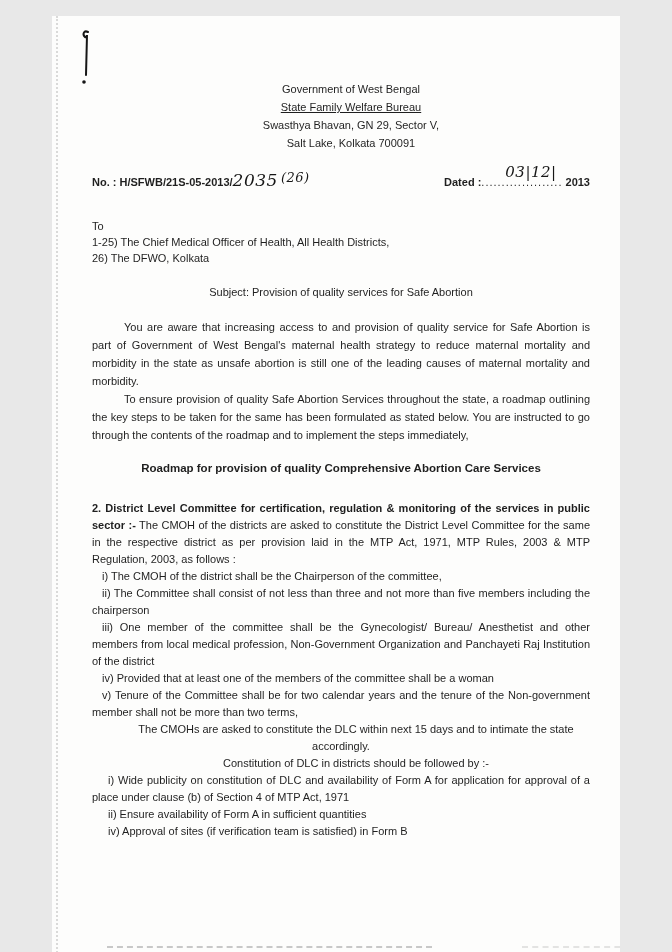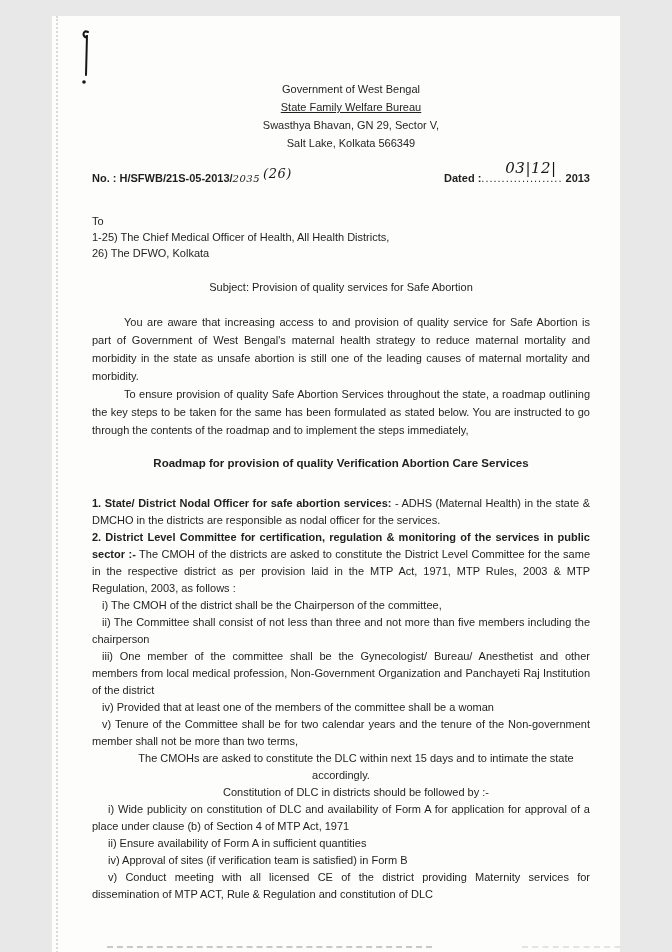--- a/index.html
+++ b/index.html
@@ -44,21 +44,21 @@
     display: flex;
     justify-content: space-between;
     align-items: baseline;
     margin-top: 18px;
     font-size: 11px;
   }
   .bold { font-weight: bold; }
   .hw {
     font-family: "DejaVu Serif", serif;
     font-style: italic;
-    font-size: 10px;
+    font-size: 17px;
     letter-spacing: 0.5px;
     color: #161616;
   }
   .hw-sup { position: relative; top: -4px; font-size: 13px; }
   .dated-wrap { position: relative; white-space: nowrap; }
   .dated-dots { position: relative; display: inline-block; letter-spacing: 1px; color: #2a2a2a; }
   .hw-date {
     position: absolute;
     left: 24px; top: -13px;
     font-size: 15px;
@@ -95,21 +95,21 @@
     <path d="M10,4 C6,2 4,6 7,9 C8,10 9,8 9,7 L8,47" fill="none" stroke="#161616" stroke-width="2" stroke-linecap="round"></path>
     <circle cx="6" cy="54" r="1.8" fill="#161616"></circle>
   </svg>
 
   <div class="letter">
 
     <div class="header">
       <div>Government of West Bengal</div>
       <div class="underline">State Family Welfare Bureau</div>
       <div>Swasthya Bhavan, GN 29, Sector V,</div>
-      <div>Salt Lake, Kolkata 566349</div>
+      <div>Salt Lake, Kolkata 700091</div>
     </div>
 
     <div class="ref-row">
       <div>
         <span class="bold">No. : H/SFWB/21S-05-2013/</span><span class="hw">2035</span>
         <span class="hw hw-sup">(26)</span>
       </div>
       <div class="dated-wrap">
         <span class="bold">Dated :</span><span class="dated-dots"><span>....................</span><span class="hw hw-date">03|12|</span></span>
         <span class="bold">2013</span>
@@ -122,39 +122,37 @@
       <div>26) The DFWO, Kolkata</div>
     </div>
 
     <div class="subject">Subject: Provision of quality services for Safe Abortion</div>
 
     <div class="intro">
       <p>You are aware that increasing access to and provision of quality service for Safe Abortion is part of Government of West Bengal's maternal health strategy to reduce maternal mortality and morbidity in the state as unsafe abortion is still one of the leading causes of maternal mortality and morbidity.</p>
       <p>To ensure provision of quality Safe Abortion Services throughout the state, a roadmap outlining the key steps to be taken for the same has been formulated as stated below. You are instructed to go through the contents of the roadmap and to implement the steps immediately,</p>
     </div>
 
-    <div class="roadmap-heading">Roadmap for provision of quality Verification Abortion Care Services</div>
+    <div class="roadmap-heading">Roadmap for provision of quality Comprehensive Abortion Care Services</div>
 
     <div class="roadmap">
-      <p><span class="bold">1. State/ District Nodal Officer for safe abortion services:</span><span> - ADHS (Maternal Health) in the state &amp; DMCHO in the districts are responsible as nodal officer for the services.</span></p>
       <p><span class="bold">2. District Level Committee for certification, regulation &amp; monitoring of the services in public sector :-</span><span> The CMOH of the districts are asked to constitute the District Level Committee for the same in the respective district as per provision laid in the MTP Act, 1971, MTP Rules, 2003 &amp; MTP Regulation, 2003, as follows :</span></p>
 
       <p class="sub">i) The CMOH of the district shall be the Chairperson of the committee,</p>
       <p class="sub">ii) The Committee shall consist of not less than three and not more than five members including the chairperson</p>
       <p class="sub">iii) One member of the committee shall be the Gynecologist/ Bureau/ Anesthetist and other members from local medical profession, Non-Government Organization and Panchayeti Raj Institution of the district</p>
       <p class="sub">iv) Provided that at least one of the members of the committee shall be a woman</p>
       <p class="sub">v) Tenure of the Committee shall be for two calendar years and the tenure of the Non-government member shall not be more than two terms,</p>
 
       <p class="note">The CMOHs are asked to constitute the DLC within next 15 days and to intimate the state accordingly.</p>
       <p class="note">Constitution of DLC in districts should be followed by :-</p>
 
       <p class="step">i) Wide publicity on constitution of DLC and availability of Form A for application for approval of a place under clause (b) of Section 4 of MTP Act, 1971</p>
       <p class="step">ii) Ensure availability of Form A in sufficient quantities</p>
       <p class="step">iv) Approval of sites (if verification team is satisfied) in Form B</p>
-      <p class="step">v) Conduct meeting with all licensed CE of the district providing Maternity services for dissemination of MTP ACT, Rule &amp; Regulation and constitution of DLC</p>
     </div>
 
   </div>
 
   <div class="artifact a1"></div>
   <div class="artifact a2"></div>
   <div class="artifact a3"></div>
   <div class="artifact a4"></div>
 
 </div>

